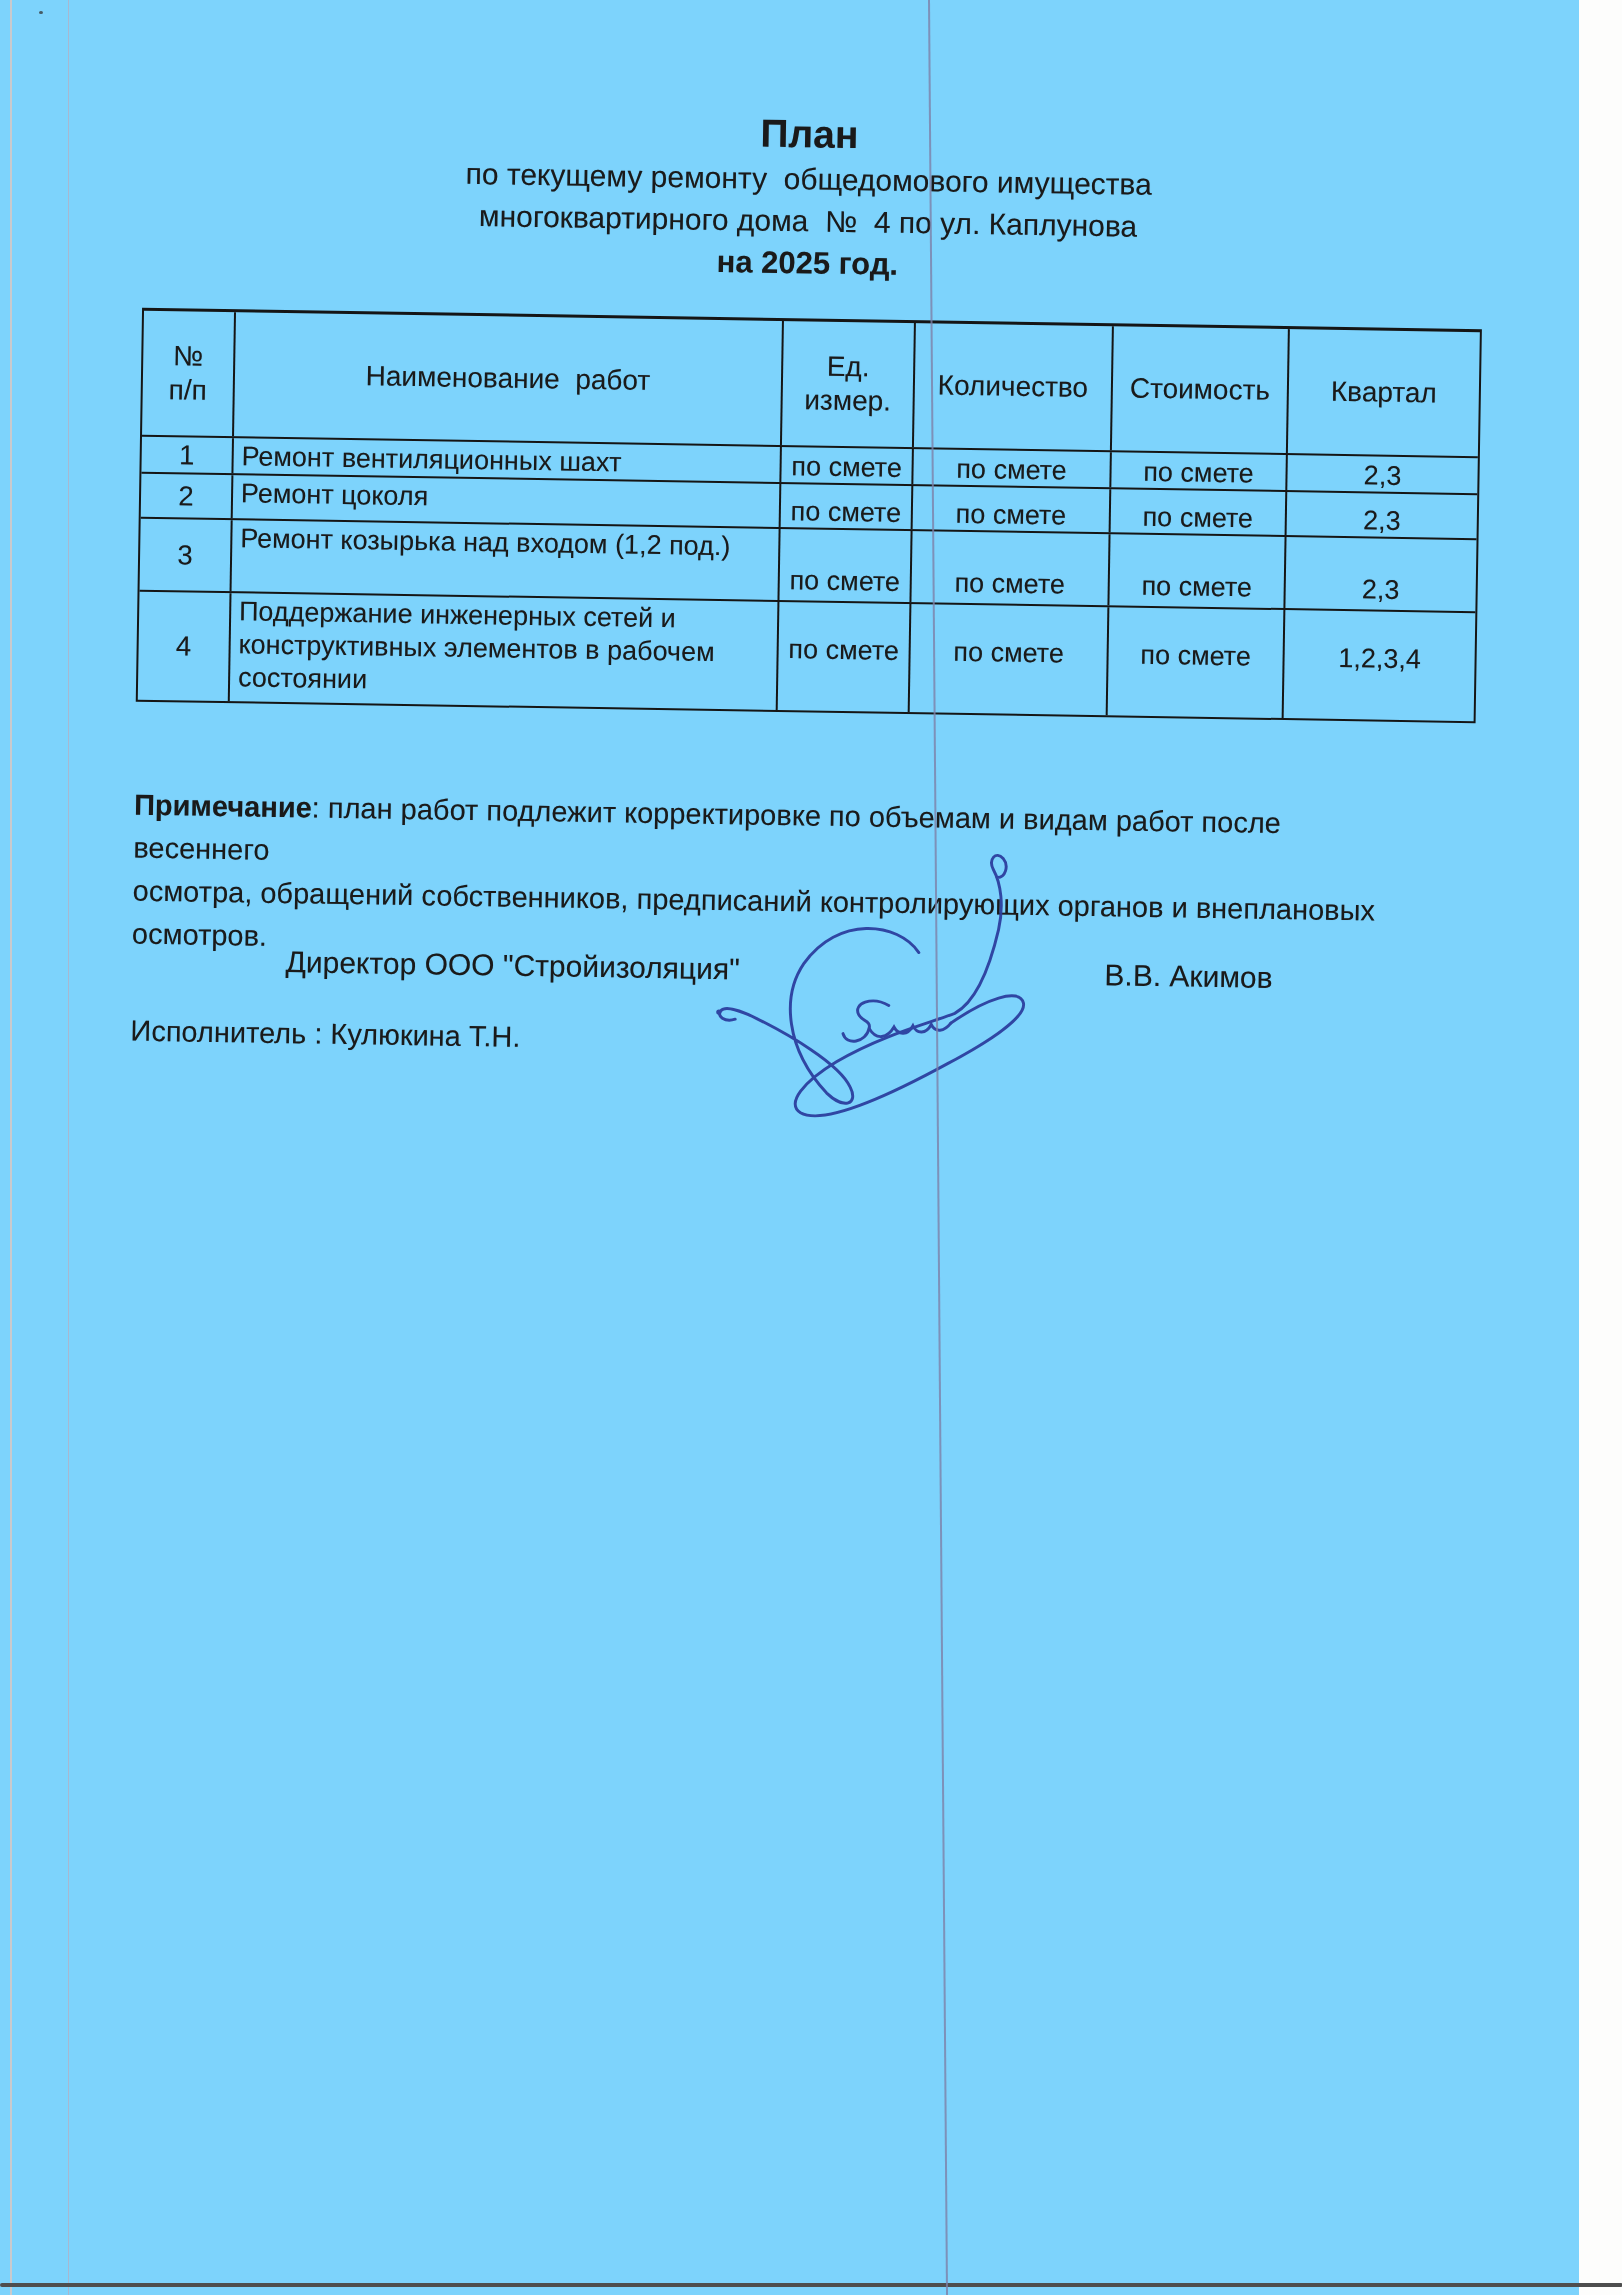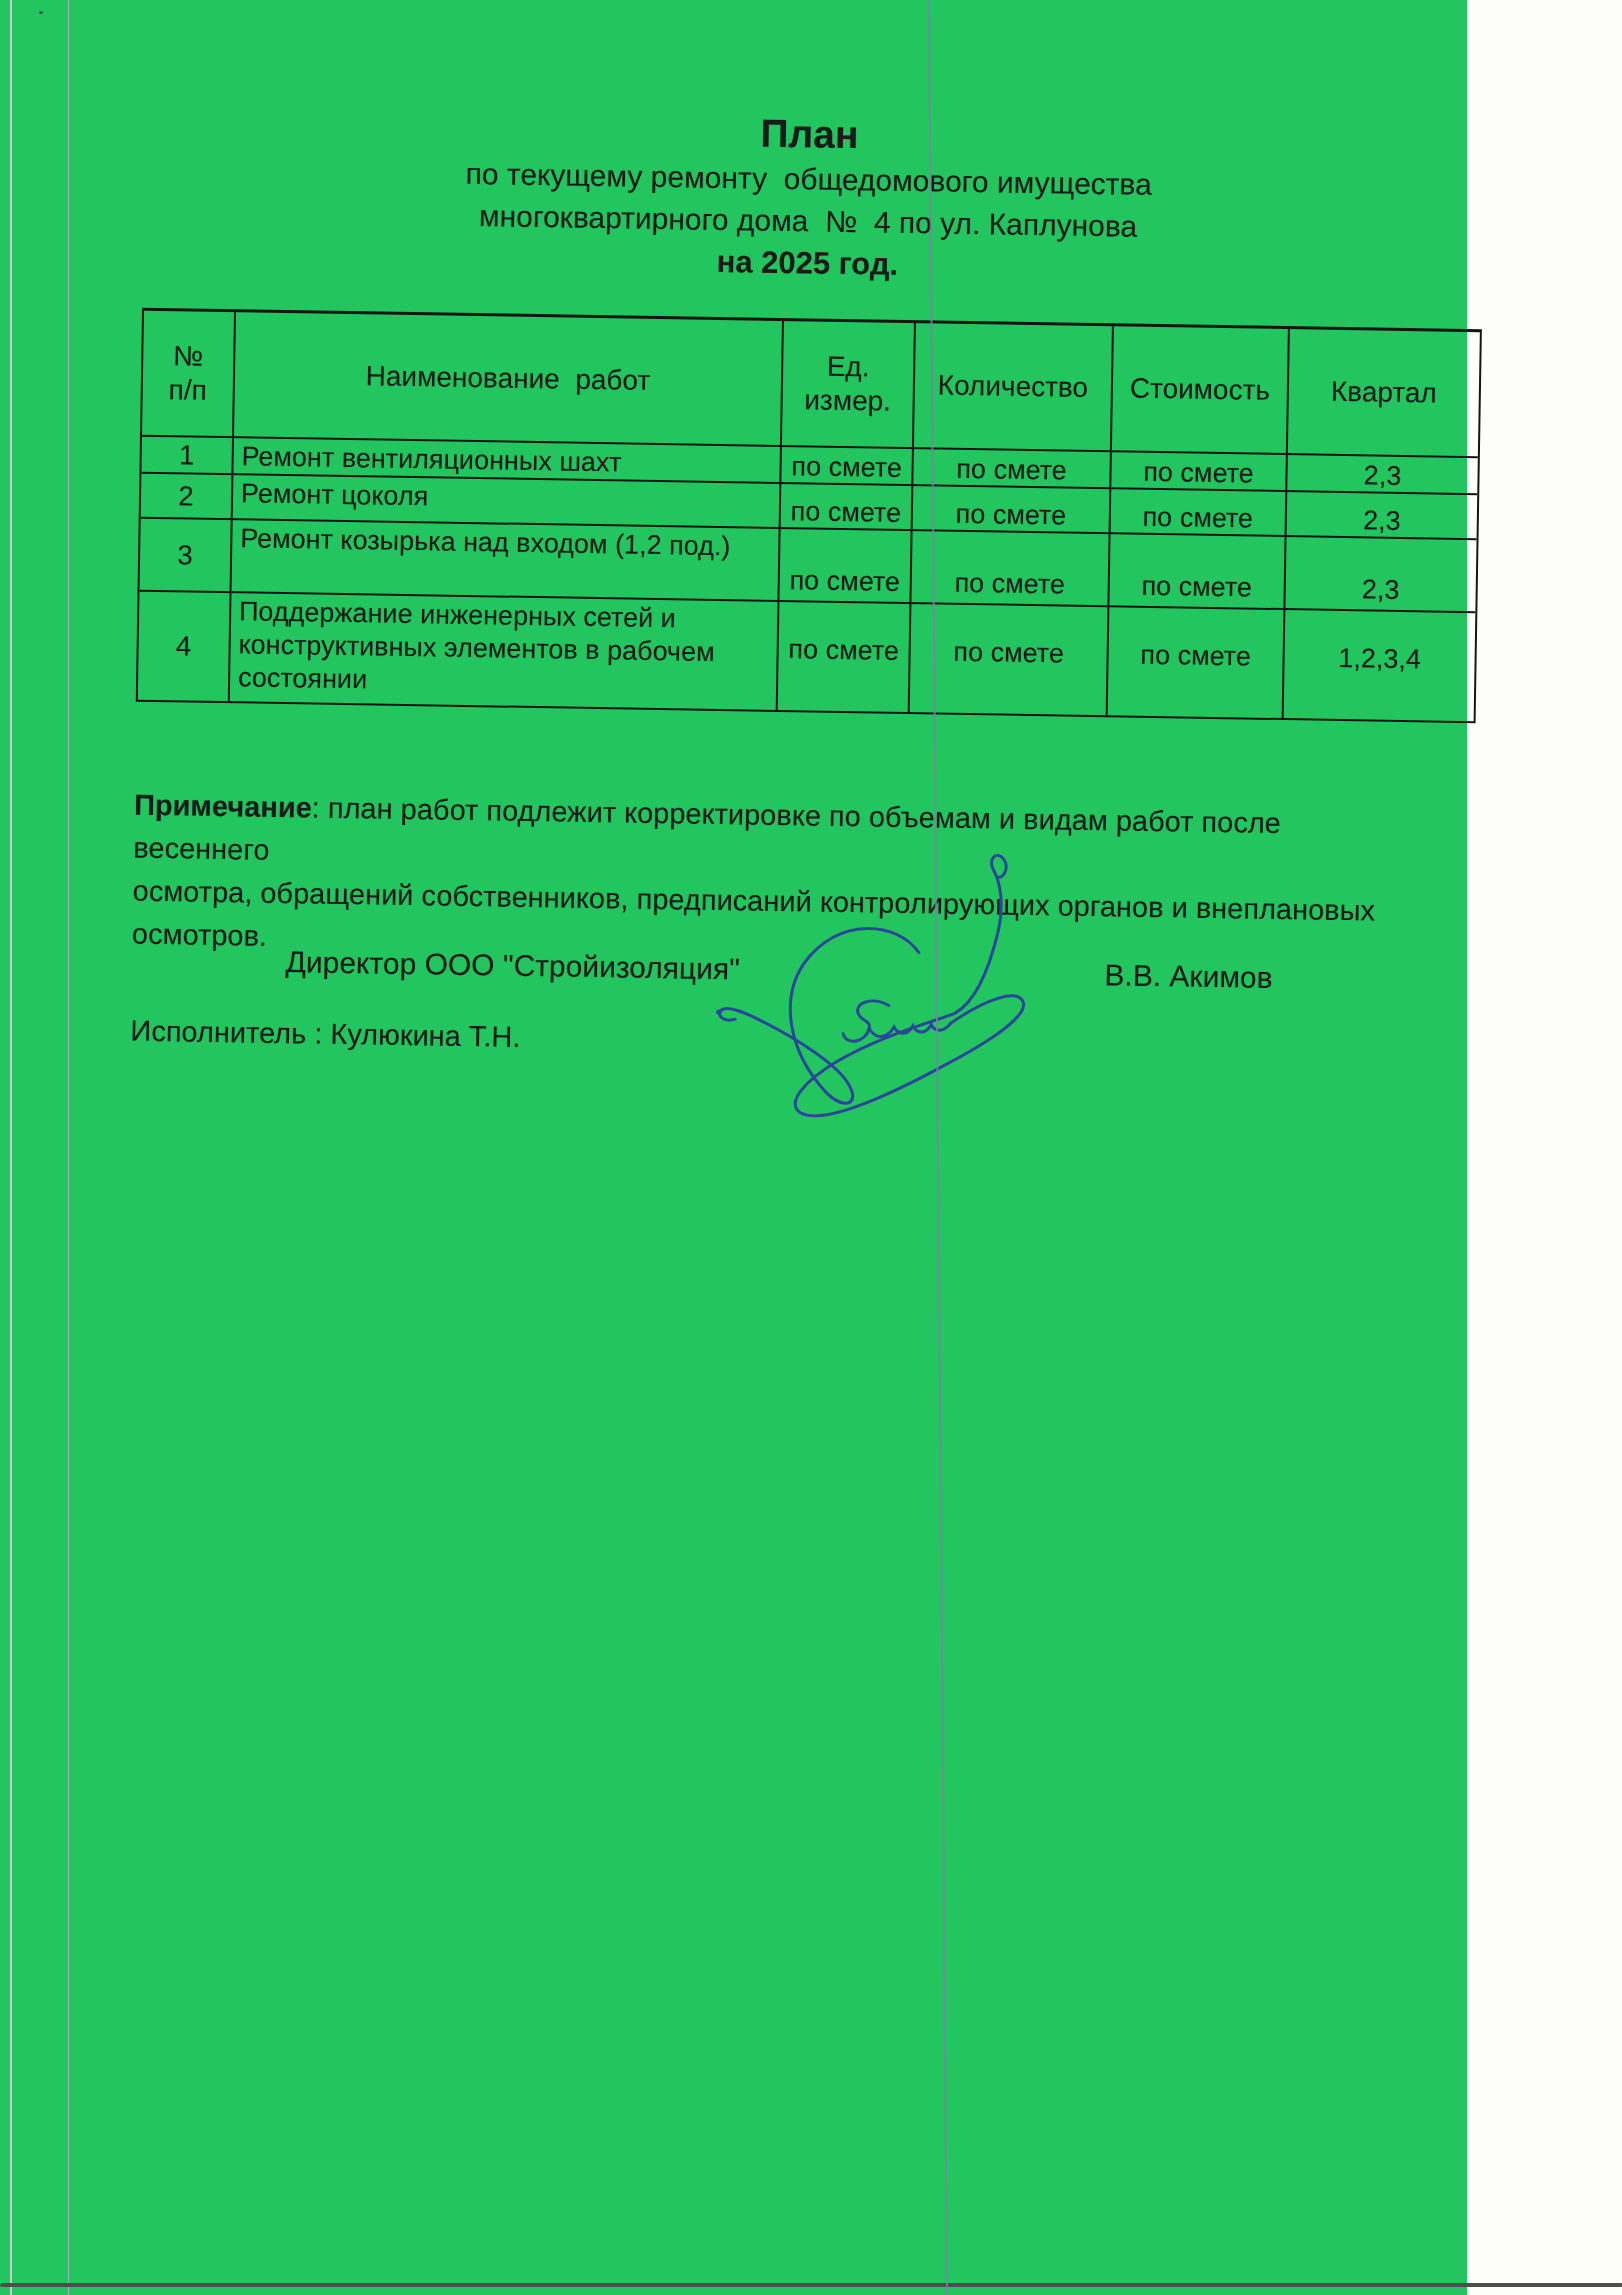--- a/index.html
+++ b/index.html
@@ -5,22 +5,22 @@
   html, body {
     margin: 0; padding: 0;
     width: 1623px; height: 2295px;
     background: #fdfdfc;
     overflow: hidden;
     font-family: "Liberation Sans", sans-serif;
     color: #1a1a1a;
   }
   #page {
     position: relative;
-    width: 1467px; height: 2295px;
-    background: #22c55e;
+    width: 1579px; height: 2295px;
+    background: #7dd3fc;
   }
   
   .scan-edge-left {
     position: absolute; left: 9.8px; top: 0; width: 2px; height: 2295px;
     background: #c9cacd; z-index: 50;
   }
   .fold-line-left {
     position: absolute; left: 68px; top: 0; width: 1.3px; height: 2295px;
     background: #aeb1c8; opacity: .85; z-index: 50;
   }

